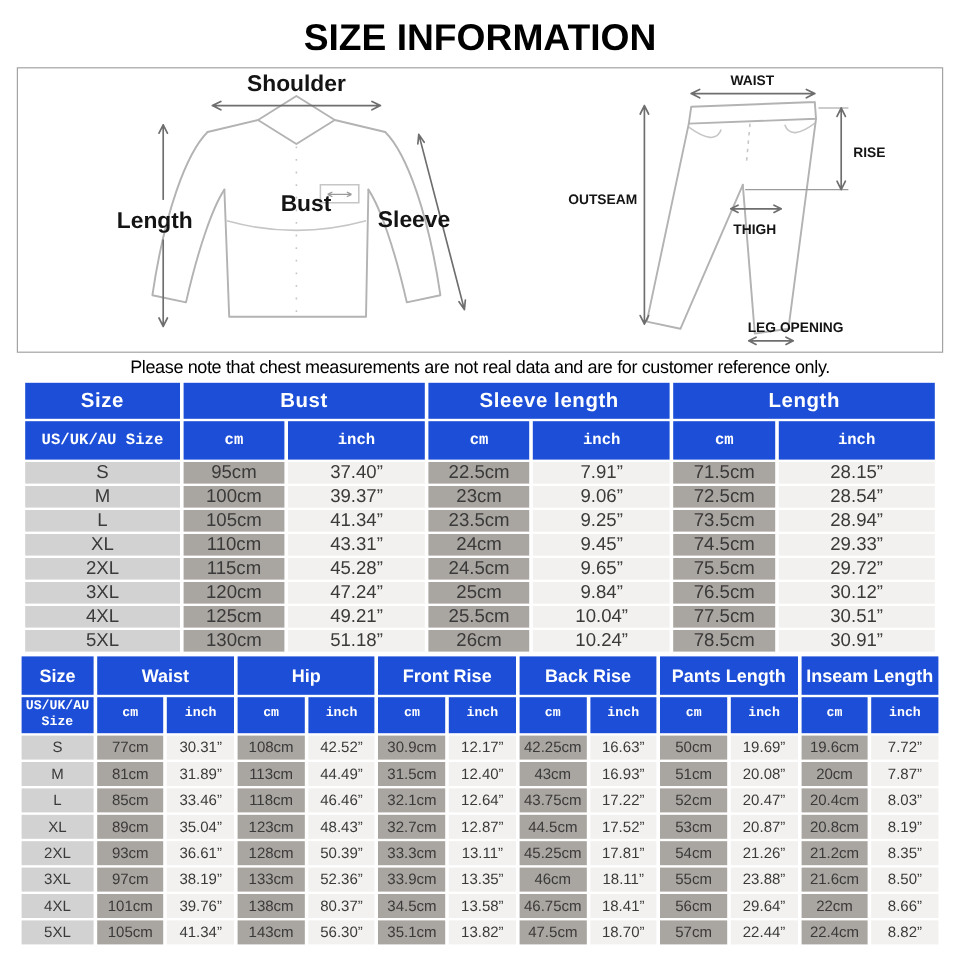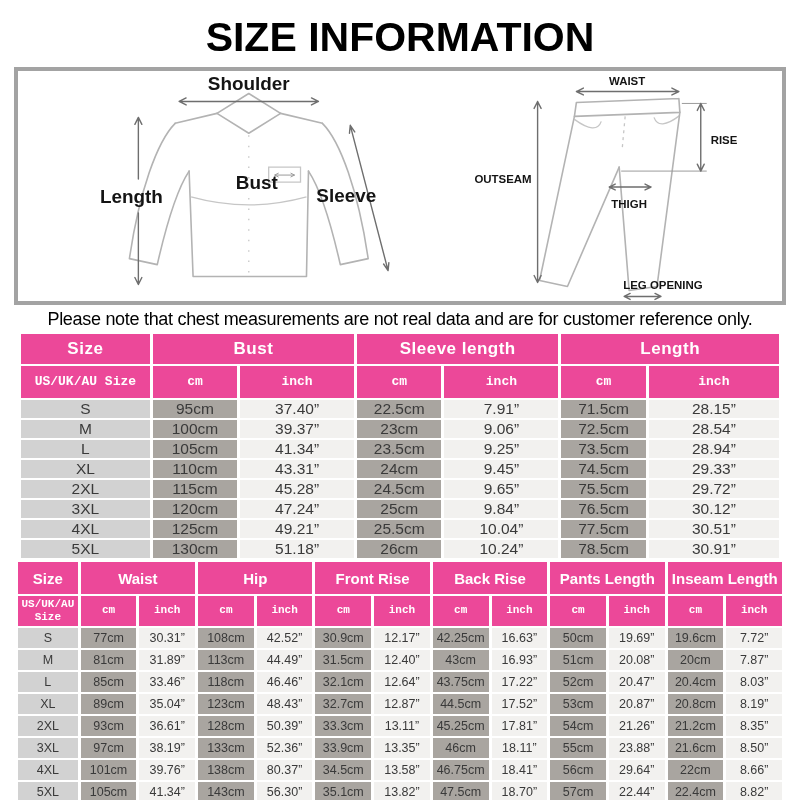--- a/index.html
+++ b/index.html
@@ -7,50 +7,50 @@
   body {
     width:800px; height:800px; overflow:hidden;
     background:#ffffff;
     font-family:"Liberation Sans", sans-serif;
     color:#000;
   }
   .page { width:800px; height:800px; position:relative; }
 
   h1.title {
     margin:0; padding:14px 0 6px 0;
-    text-align:center; font-size:41px; font-weight:bold;
+    text-align:center; font-size:31px; font-weight:bold;
     letter-spacing:0px; color:#000;
   }
 
   .diagram-box {
     margin:0 14px; height:238px;
-    border:4px solid #a3a3a3;
+    border:1px solid #a3a3a3;
     background:#fff;
-    display:flex; align-items:flex-start; overflow:hidden;
+    display:flex; align-items:center; overflow:hidden;
   }
   .diagram-box svg { display:block; }
   .garment { fill:none; stroke:#b3b3b3; stroke-width:1.6; stroke-linejoin:round; stroke-linecap:round; }
   .garment-light { fill:none; stroke:#c6c6c6; stroke-width:1.3; }
   .arr { fill:none; stroke:#6e6e6e; stroke-width:1.4; stroke-linecap:round; }
   .thin { fill:none; stroke:#9a9a9a; stroke-width:1; }
   .lbl-big { font-family:"Liberation Sans",sans-serif; font-size:19px; font-weight:bold; fill:#141414; }
   .lbl-sm  { font-family:"Liberation Sans",sans-serif; font-size:11.5px; font-weight:bold; fill:#141414; }
 
   p.note {
     margin:4px 0 2px 0;
-    font-size:18px; letter-spacing:-0.3px;
+    font-size:15px; letter-spacing:-0.3px;
     white-space:nowrap; text-align:center; color:#000;
   }
 
   table.sizes {
     border-collapse:separate; border-spacing:3px 2px;
     table-layout:fixed; margin:0 auto;
   }
   table.sizes th {
-    background:#ec4899; color:#fff; font-weight:bold;
+    background:#1d4ed8; color:#fff; font-weight:bold;
     text-align:center; vertical-align:middle; padding:0;
   }
   table.sizes td {
     text-align:center; vertical-align:middle; padding:0;
     color:#3A3A3A;
   }
   td.size-cell { background:#D2D2D2; }
   td.cm-cell   { background:#A9A5A0; }
   td.inch-cell { background:#F2F1EF; }
 

